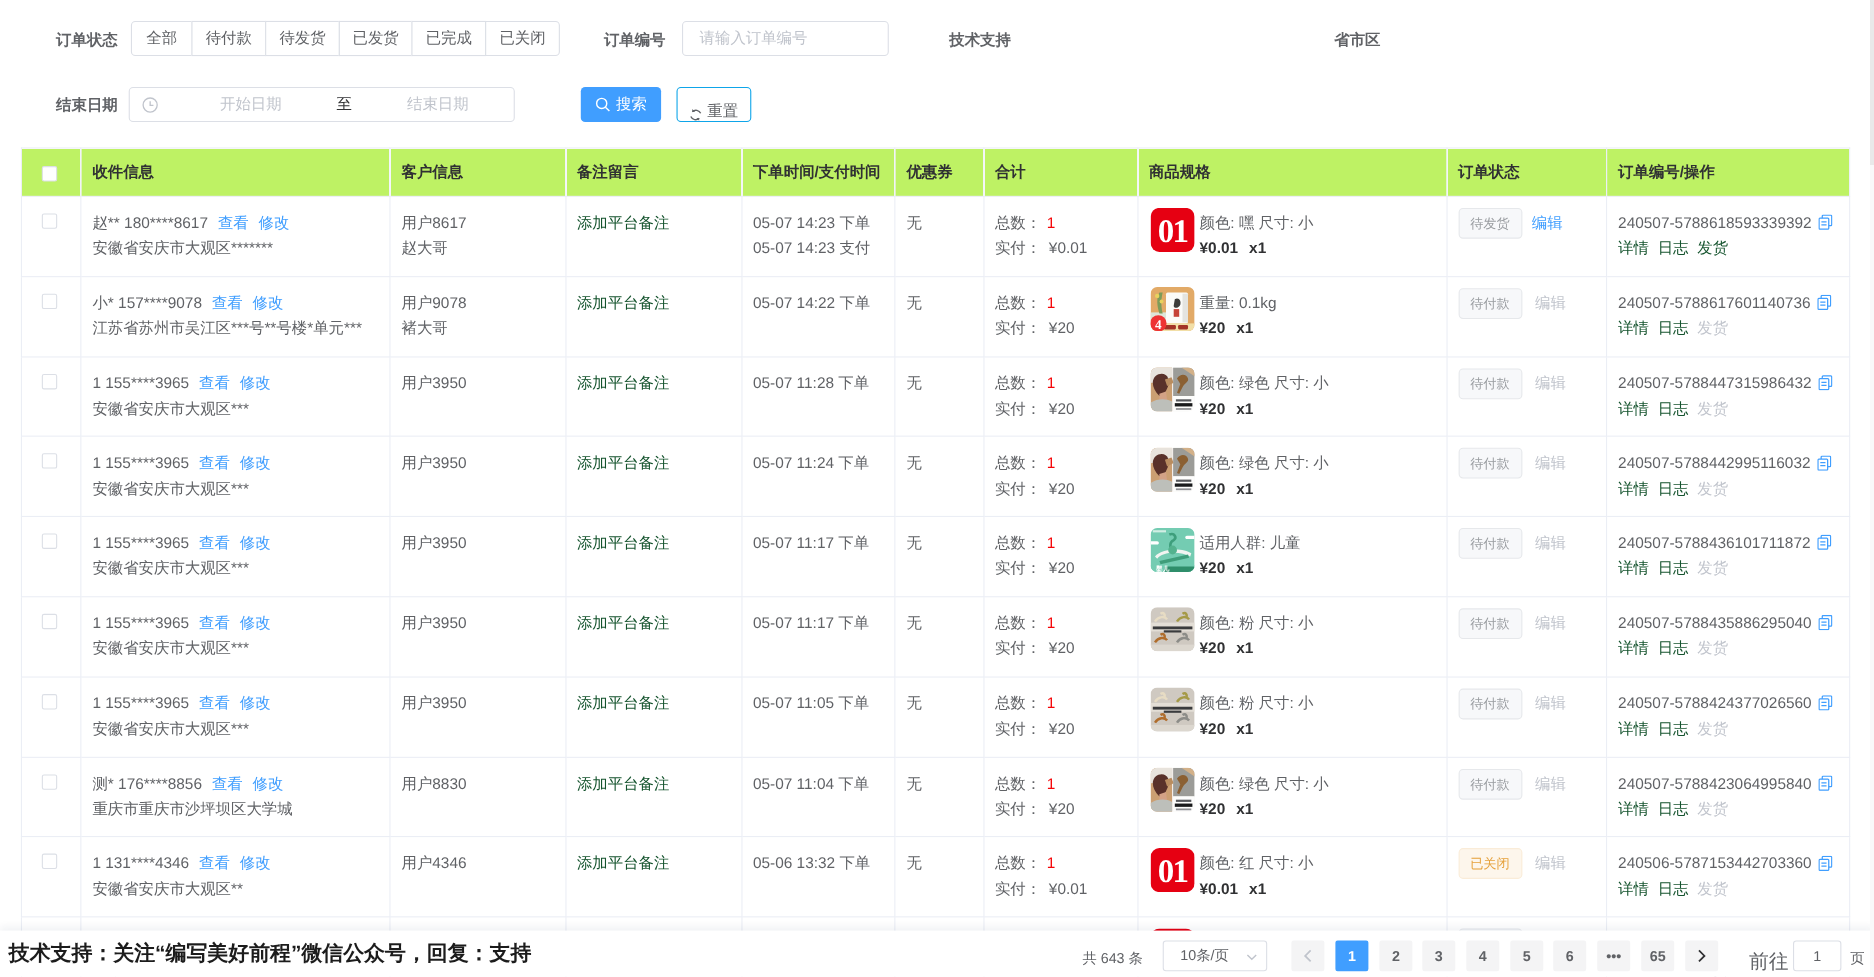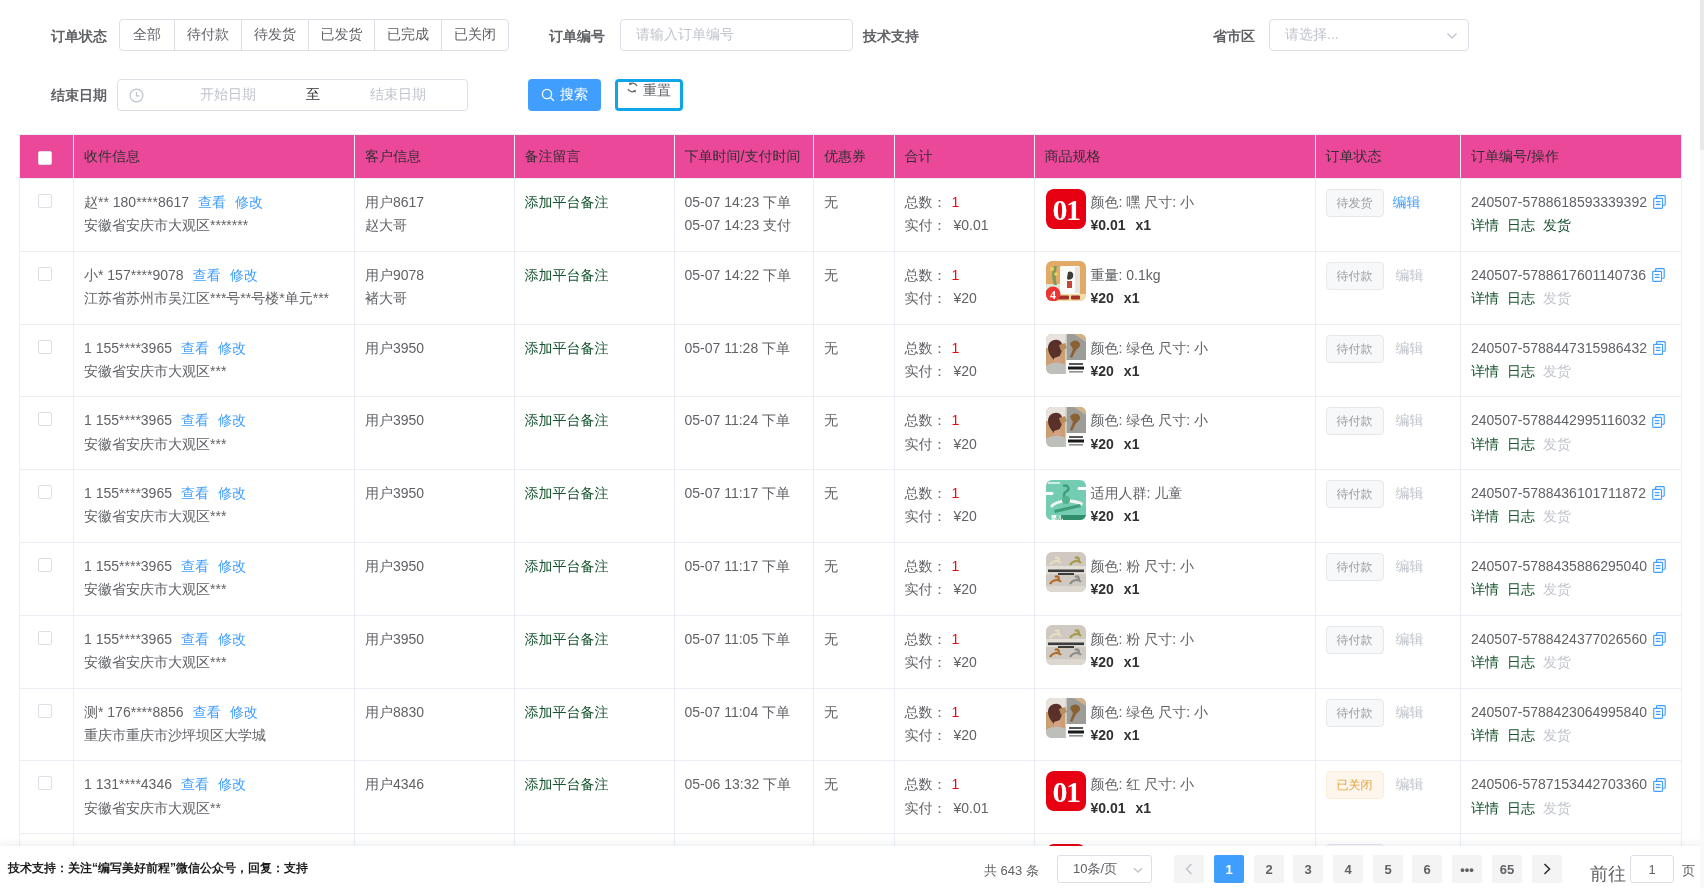--- a/index.html
+++ b/index.html
@@ -5,21 +5,21 @@
 *{margin:0;padding:0;box-sizing:border-box}
 html,body{width:1704px;height:888px;background:#fff;font-family:"Liberation Sans",sans-serif;overflow:hidden}
 #page{position:relative;width:1704px;height:888px}
 .abs{position:absolute}
 .lab{position:absolute;font-size:14px;font-weight:bold;color:#606266;line-height:16px;white-space:nowrap}
 .fbtn{position:absolute;height:32px;border:1px solid #dcdfe6;background:#fff;color:#606266;font-size:14px;display:flex;align-items:center;justify-content:center;white-space:nowrap}
 .inp{position:absolute;height:32px;border:1px solid #dcdfe6;border-radius:4px;background:#fff;font-size:14px;color:#c0c4cc;display:flex;align-items:center;padding-left:15px;white-space:nowrap}
 
 #tbl{position:absolute;left:19px;top:134px;width:1662px;border-collapse:collapse;table-layout:fixed;font-size:14px;color:#606266}
 #tbl th,#tbl td{border:1px solid #ebeef5;overflow:hidden}
-#tbl th{background:#ec4899;color:#303133;font-weight:normal;text-align:left;height:44px;padding:0 10px;font-size:14px}
+#tbl th{background:#bef264;color:#303133;font-weight:bold;text-align:left;height:44px;padding:0 10px;font-size:14px}
 #tbl td{height:72.8px;vertical-align:top;padding:12px 10px 0 10px;line-height:23.3px;white-space:nowrap}
 #tbl td.ck,#tbl th.ck{padding:0}
 .cb{display:inline-block;width:14px;height:14px;border:1px solid #dcdfe6;border-radius:2px;background:#fff}
 td.ck .cb{margin:15px 0 0 18px}
 th.ck .cb{margin:0 0 0 18px;vertical-align:middle}
 .lk{color:#409eff;margin-left:9px}
 .l2{color:#14532d}
 .dis{color:#c0c4cc}
 .red{color:#f50709}
 .bold{color:#303133;font-weight:bold}
@@ -42,46 +42,41 @@
 <div id="page">
 
 <div class="lab" style="left:51px;top:28px">订单状态</div>
 <div class="fbtn" style="left:119px;top:19px;width:56px;border-radius:4px 0 0 4px">全部</div>
 <div class="fbtn" style="left:174px;top:19px;width:68px">待付款</div>
 <div class="fbtn" style="left:241px;top:19px;width:68px">待发货</div>
 <div class="fbtn" style="left:308px;top:19px;width:67px">已发货</div>
 <div class="fbtn" style="left:374px;top:19px;width:68px">已完成</div>
 <div class="fbtn" style="left:441px;top:19px;width:68px;border-radius:0 4px 4px 0">已关闭</div>
 <div class="lab" style="left:549px;top:28px">订单编号</div>
-<div class="inp" style="left:620px;top:19px;width:233px">请输入订单编号</div>
+<div class="inp" style="left:620px;top:19px;width:188px">请输入订单编号</div>
 <div class="lab" style="left:863px;top:28px">技术支持</div>
 <div class="lab" style="left:1213px;top:28px">省市区</div>
-<div class="inp" style="left:1269px;top:19px;width:200px">请选择...
-  <svg style="position:absolute;right:10px;top:12px" width="12" height="8" viewBox="0 0 12 8">
-        <path d="M1.5 1.5 L6 6 L10.5 1.5" stroke="#c0c4cc" stroke-width="1.4" fill="none"></path>
-      </svg>
-</div>
 
 <div class="lab" style="left:51px;top:87px">结束日期</div>
 <div class="inp" style="left:117px;top:79px;width:351px;padding-left:0">
   <svg style="margin-left:11px" width="15" height="15" viewBox="0 0 15 15">
         <circle cx="7.5" cy="7.5" r="6.4" stroke="#c0c4cc" stroke-width="1.2" fill="none"></circle>
         <path d="M7.5 4 v3.8 h3" stroke="#c0c4cc" stroke-width="1.2" fill="none"></path>
       </svg>
   <span style="position:absolute;left:40px;width:140px;text-align:center">开始日期</span>
   <span style="position:absolute;left:180px;width:30px;text-align:center;color:#303133">至</span>
   <span style="position:absolute;left:215px;width:130px;text-align:center">结束日期</span>
 </div>
 <div class="abs" style="left:528px;top:79px;width:73px;height:32px;background:#409eff;border-radius:4px;color:#fff;font-size:14px;display:flex;align-items:center;justify-content:center">
   <svg width="14" height="14" viewBox="0 0 14 14" style="margin-right:5px">
         <circle cx="6" cy="6" r="4.6" stroke="#fff" stroke-width="1.3" fill="none"></circle>
         <path d="M9.4 9.4 L13 13" stroke="#fff" stroke-width="1.3"></path>
       </svg>搜索
 </div>
-<div class="abs" style="left:615px;top:79px;width:68px;height:32px;background:#fff;border:3px solid #0ea5e9;border-radius:4px;color:#606266;font-size:14px;display:flex;align-items:flex-start;justify-content:center">
+<div class="abs" style="left:615px;top:79px;width:68px;height:32px;background:#fff;border:1px solid #0ea5e9;border-radius:4px;color:#606266;font-size:14px;display:flex;align-items:flex-end;justify-content:center">
   <svg width="11" height="11" viewBox="0 0 12 12" style="margin-right:5px">
         <path d="M10.9 4.4 A5.2 5.2 0 0 0 2.6 2.7" stroke="#606266" stroke-width="1.4" fill="none"></path>
         <path d="M1.1 7.6 A5.2 5.2 0 0 0 9.4 9.3" stroke="#606266" stroke-width="1.4" fill="none"></path>
         <path d="M2.6 0.2 v2.8 h2.8 z" fill="#606266"></path>
         <path d="M9.4 11.8 v-2.8 h-2.8 z" fill="#606266"></path>
       </svg>重置
 </div>
 
 <table id="tbl">
 <colgroup>
@@ -597,21 +592,21 @@
                 <rect x="0.7" y="3.3" width="8.8" height="10" rx="0.8" stroke="#409eff" fill="#ffffff" stroke-width="1.15"></rect>
                 <path d="M2.8 6.6h4.7 M2.8 9.4h4.7" stroke="#409eff" stroke-width="1.15"></path>
               </svg></div>
             <div><span class="l2">详情</span><span class="l2" style="margin-left:8px">日志</span><span class="dis" style="margin-left:8px">发货</span></div>
           </td>
 </tr>
 </tbody>
     </table>
 
 <div id="foot"></div>
-<div class="abs" style="left:8px;top:859px;font-size:12px;font-weight:bold;color:#1c1c1c;line-height:18px">技术支持：关注“编写美好前程”微信公众号，回复：支持</div>
+<div class="abs" style="left:8px;top:859px;font-size:19px;font-weight:bold;color:#1c1c1c;line-height:18px">技术支持：关注“编写美好前程”微信公众号，回复：支持</div>
 <div class="abs" style="left:984px;top:862px;font-size:13px;color:#606266">共 643 条</div>
 <div class="abs" style="left:1057px;top:855px;width:95px;height:28px;border:1px solid #dcdfe6;border-radius:3px;font-size:13px;color:#606266;display:flex;align-items:center;padding-left:15px">10条/页
   <svg style="position:absolute;right:8px;top:11px" width="10" height="7" viewBox="0 0 10 7">
         <path d="M1 1.2 L5 5 L9 1.2" stroke="#c0c4cc" stroke-width="1.3" fill="none"></path>
       </svg>
 </div>
 <div class="pgbtn" style="left:1174px">
       <svg width="8" height="12" viewBox="0 0 8 12">
         <path d="M6.5 1 L1.5 6 L6.5 11" stroke="#c0c4cc" stroke-width="1.6" fill="none"></path>
       </svg>

